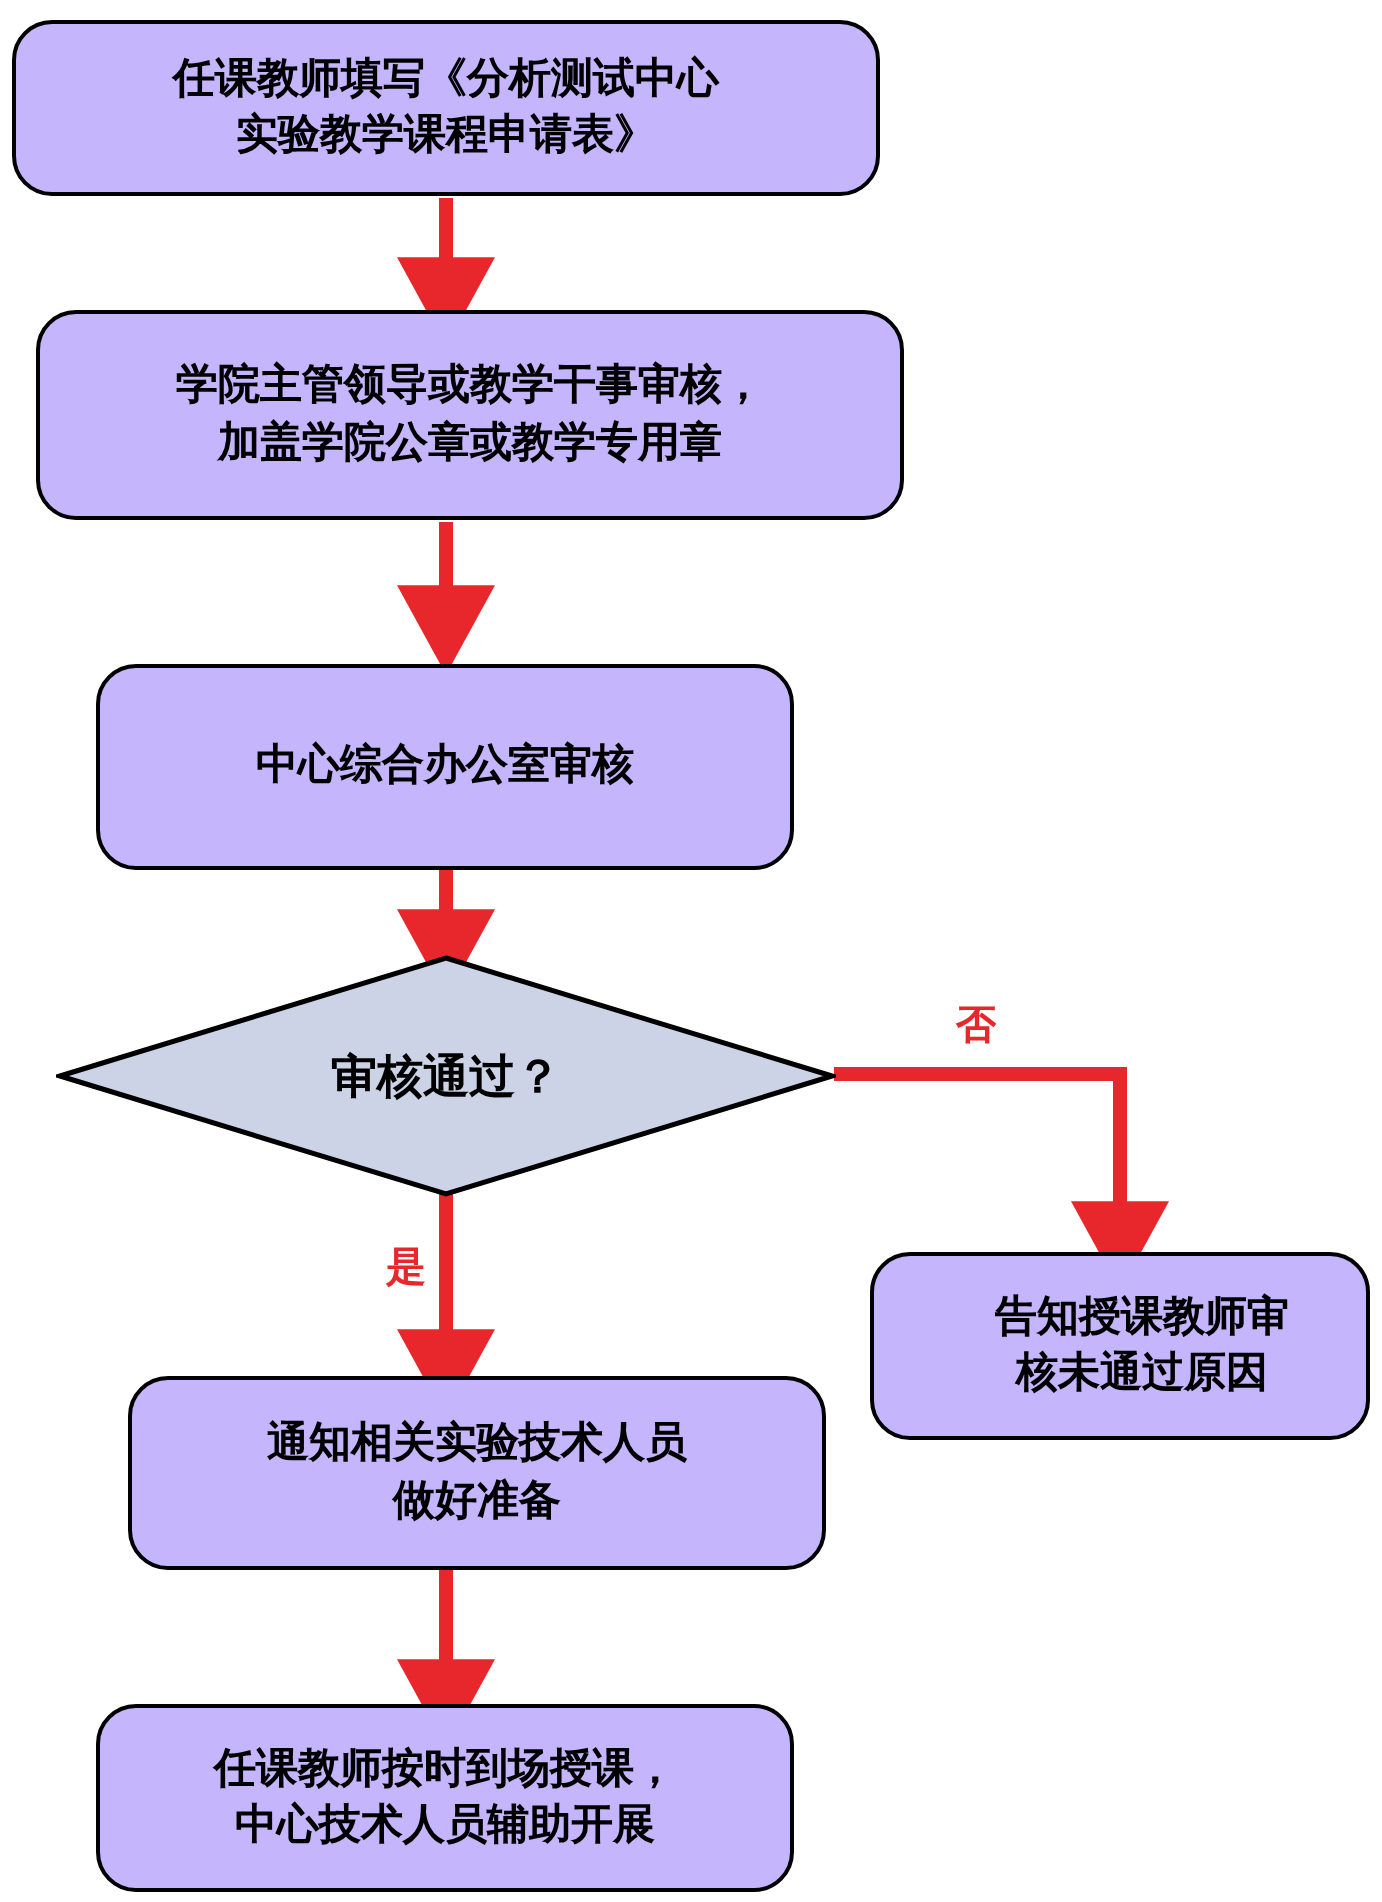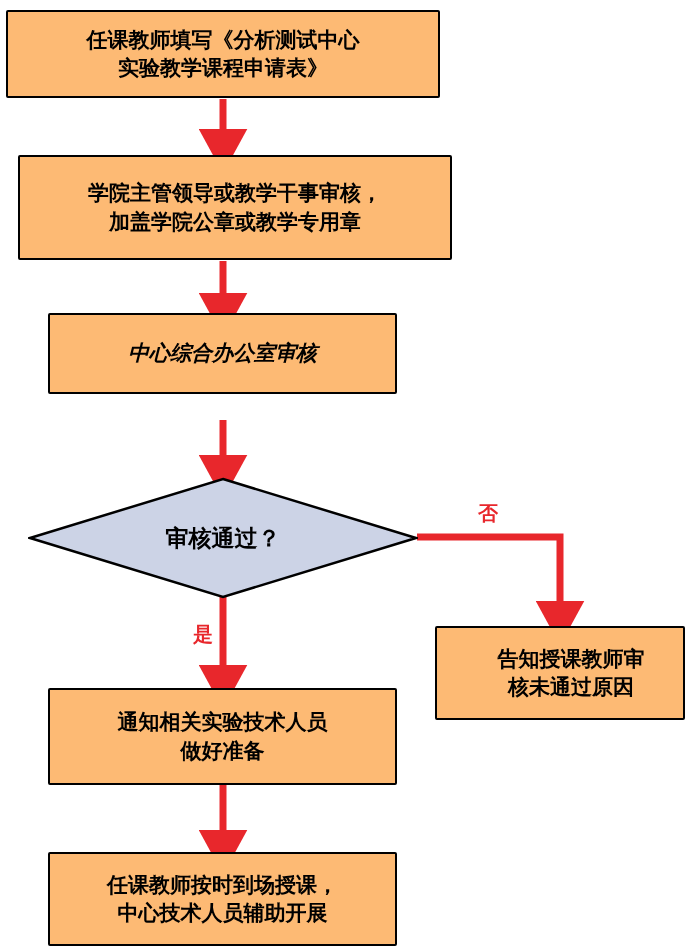--- a/index.html
+++ b/index.html
@@ -18,22 +18,22 @@
     overflow: hidden;
   }
   .node {
     position: absolute;
     box-sizing: border-box;
     display: flex;
     align-items: center;
     justify-content: center;
     text-align: center;
     border: 2px solid #000000;
-    border-radius: 2px;
-    background: #fdba74;
+    border-radius: 20px;
+    background: #c4b5fd;
     color: #000000;
     font-size: 21px;
     font-weight: bold;
     line-height: 1.35;
     padding: 4px 8px;
     white-space: pre-line;
   }
   .decision-wrap {
     position: absolute;
     box-sizing: border-box;
@@ -97,35 +97,35 @@
 
     <polyline points="417,537 560,537 560,616" fill="none" stroke="#e8272c" stroke-width="7" marker-end="url(#arrowhead)"></polyline>
   </svg>
 
   <div class="node" style="left:6px; top:10px; width:434px; height:88px;">任课教师填写《分析测试中心
 实验教学课程申请表》</div>
 
   <div class="node" style="left:6px; top:155px; width:434px; height:105px;margin-left:12px;">学院主管领导或教学干事审核，
 加盖学院公章或教学专用章</div>
 
-  <div class="node" style="left:48px; top:313px; width:349px; height:81px;font-style:italic;">中心综合办公室审核</div>
+  <div class="node" style="left:48px; top:332px; width:349px; height:103px;">中心综合办公室审核</div>
 
   <div class="decision-wrap" style="left:28px; top:477px; width:390px; height:122px;">
     <svg width="390" height="122" viewBox="0 0 390 122">
       <polygon points="195,2 388,61 195,120 2,61" fill="#ccd3e6" stroke="#000000" stroke-width="2.5"></polygon>
     </svg>
     <div class="decision-label">审核通过？</div>
   </div>
 
   <div class="edge-label" style="left:478px; top:503px;">否</div>
 
   <div class="edge-label" style="left:193px; top:624px;">是</div>
 
   <div class="node" style="left:435px; top:626px; width:250px; height:94px;padding-left:30px;">告知授课教师审
 核未通过原因</div>
 
-  <div class="node" style="left:48px; top:688px; width:349px; height:97px;">通知相关实验技术人员
+  <div class="node" style="left:64px; top:688px; width:349px; height:97px;">通知相关实验技术人员
 做好准备</div>
 
   <div class="node" style="left:48px; top:852px; width:349px; height:94px;">任课教师按时到场授课，
 中心技术人员辅助开展</div>
 
 </div>
 
 </body></html>

